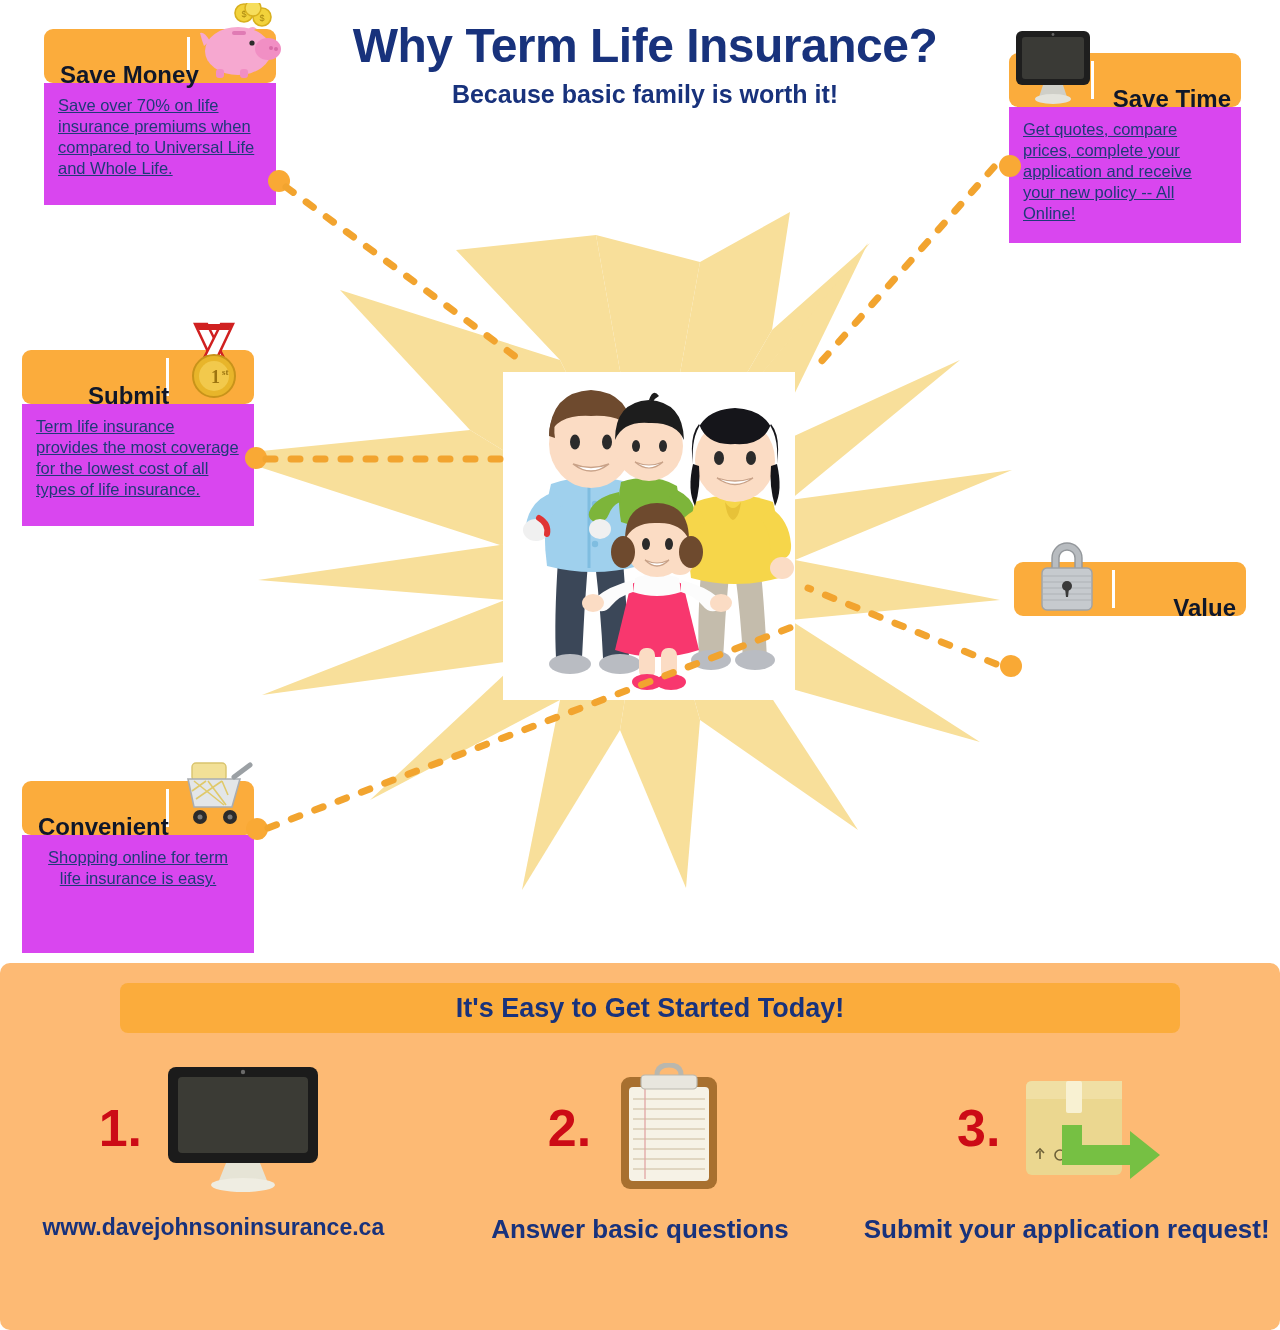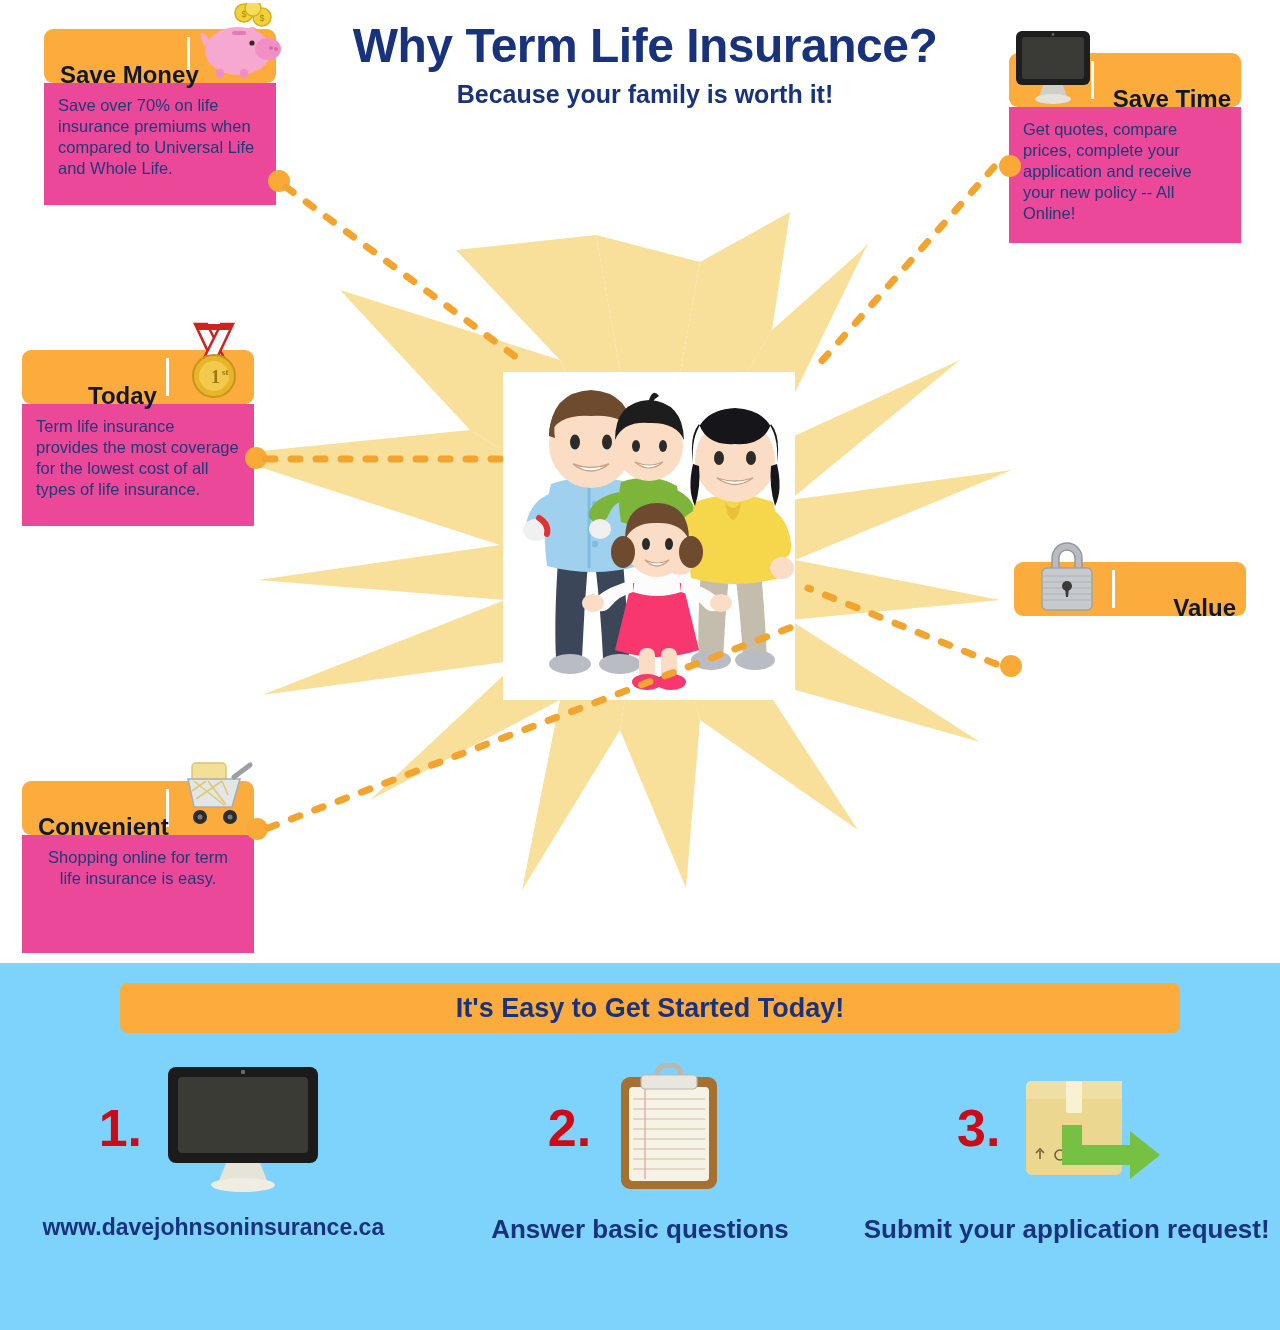--- a/index.html
+++ b/index.html
@@ -43,39 +43,40 @@
     position: absolute; top: 8px; bottom: 8px; width: 3px; background: #ffffff;
   }
   .card-title {
     font-size: 24px; font-weight: bold; color: #0f172a;
     white-space: nowrap; position: relative; z-index: 2; margin-top: 38px;
   }
   .card-icon {
     position: absolute; z-index: 3; display: block;
   }
   .card-body {
-    background: #ec4899; padding: 12px 14px 18px 14px;
-    font-size: 16.5px; line-height: 1.28; color: #1F3A78;
+    background: #d946ef; padding: 12px 14px 18px 14px;
+    font-size: 16.5px; line-height: 1.28; color: #1F3A78; text-decoration: underline;
   }
   .card-body p { margin: 0; }
 
   
   .head-left  { justify-content: flex-start; padding-left: 16px; }
   .head-right { justify-content: flex-end;   padding-right: 10px; }
 
   
   .dot {
     position: absolute; width: 22px; height: 22px; border-radius: 50%;
     background: #F9A935;
   }
 
   
   .bottom {
     position: absolute; left: 0; top: 963px; width: 1280px; height: 367px;
-    background: #7dd3fc;
+    background: #fdba74;
+    border-radius: 10px;
   }
   .banner {
     position: absolute; left: 120px; top: 20px; width: 1060px; height: 50px;
     background: #FBAC3C; border-radius: 8px;
     display: flex; align-items: center; justify-content: center;
   }
   .banner-text { font-size: 27px; font-weight: bold; color: #18327C; white-space: nowrap; }
 
   .steps { position: absolute; left: 0; top: 95px; width: 1280px; display: flex; }
   .step { flex: 1; position: relative; height: 215px; }
@@ -204,21 +205,21 @@
       <ellipse cx="120" cy="180" rx="12" ry="16" fill="#6E4A2E"></ellipse>
       <ellipse cx="188" cy="180" rx="12" ry="16" fill="#6E4A2E"></ellipse>
       <ellipse cx="143" cy="172" rx="4" ry="6" fill="#2B2B2B"></ellipse>
       <ellipse cx="166" cy="172" rx="4" ry="6" fill="#2B2B2B"></ellipse>
       <path d="M142 188 q12 12 24 0 q-12 6 -24 0z" fill="#FFFFFF" stroke="#C9A288" stroke-width="1.2"></path>
     </svg>
   </div>
 
   <div class="title-wrap">
     <div class="title-main">Why Term Life Insurance?</div>
-    <div class="title-sub">Because your family is worth it!</div>
+    <div class="title-sub">Because basic family is worth it!</div>
   </div>
 
   <div class="card" style="left:44px; top:29px; width:232px;">
     <div class="card-head head-left">
       <span class="card-title">Save Money</span>
       <span class="divider" style="left:143px;"></span>
       <svg class="card-icon" style="left:152px; top:-26px;" width="86" height="80" viewBox="0 0 86 80">
         <circle cx="48" cy="10" r="9" fill="#F2D23B" stroke="#D8B01E" stroke-width="1.6"></circle>
         <text x="48" y="14" font-size="9" font-family="Liberation Sans, sans-serif" text-anchor="middle" fill="#A8860F">$</text>
         <circle cx="66" cy="14" r="9" fill="#F2D23B" stroke="#D8B01E" stroke-width="1.6"></circle>
@@ -255,21 +256,21 @@
       </svg>
     </div>
     <div class="card-body" style="min-height:122px;">
       <p>Get quotes, compare prices, complete your application and receive your new policy -- All Online!</p>
     </div>
   </div>
   <div class="dot" style="left:999px; top:155px;"></div>
 
   <div class="card" style="left:22px; top:350px; width:232px;">
     <div class="card-head head-left">
-      <span class="card-title" style="margin-left:50px;">Today</span>
+      <span class="card-title" style="margin-left:50px;">Submit</span>
       <span class="divider" style="left:144px;"></span>
       <svg class="card-icon" style="left:155px; top:-28px;" width="74" height="82" viewBox="0 0 74 82">
         <path d="M18 2 l12 0 l16 32 l-12 2z" fill="#FFFFFF" stroke="#D02020" stroke-width="2.5"></path>
         <path d="M56 2 l-12 0 l-16 32 l12 2z" fill="#FFFFFF" stroke="#D02020" stroke-width="2.5"></path>
         <path d="M18 2 l38 0 l-4 6 l-30 0z" fill="#D02020"></path>
         <circle cx="37" cy="54" r="21" fill="#E8B52A" stroke="#C8931A" stroke-width="2"></circle>
         <circle cx="37" cy="54" r="15" fill="#F2C94C"></circle>
         <text x="34" y="61" font-size="18" font-weight="bold" font-family="Liberation Serif, serif" fill="#9C7410">1</text>
         <text x="45" y="53" font-size="9" font-weight="bold" font-family="Liberation Serif, serif" fill="#9C7410">st</text>
       </svg>

